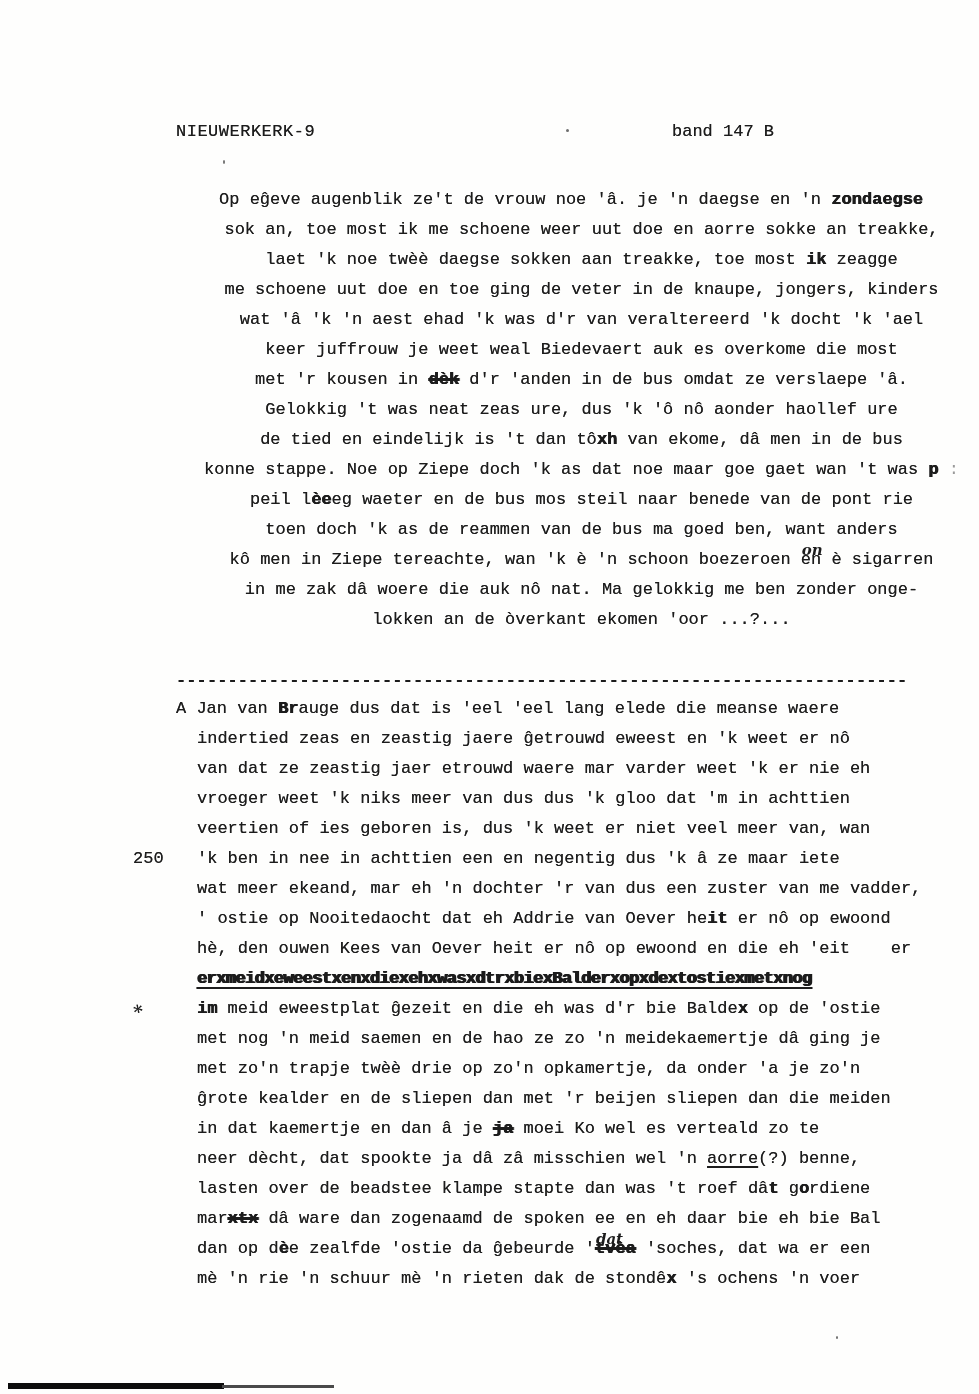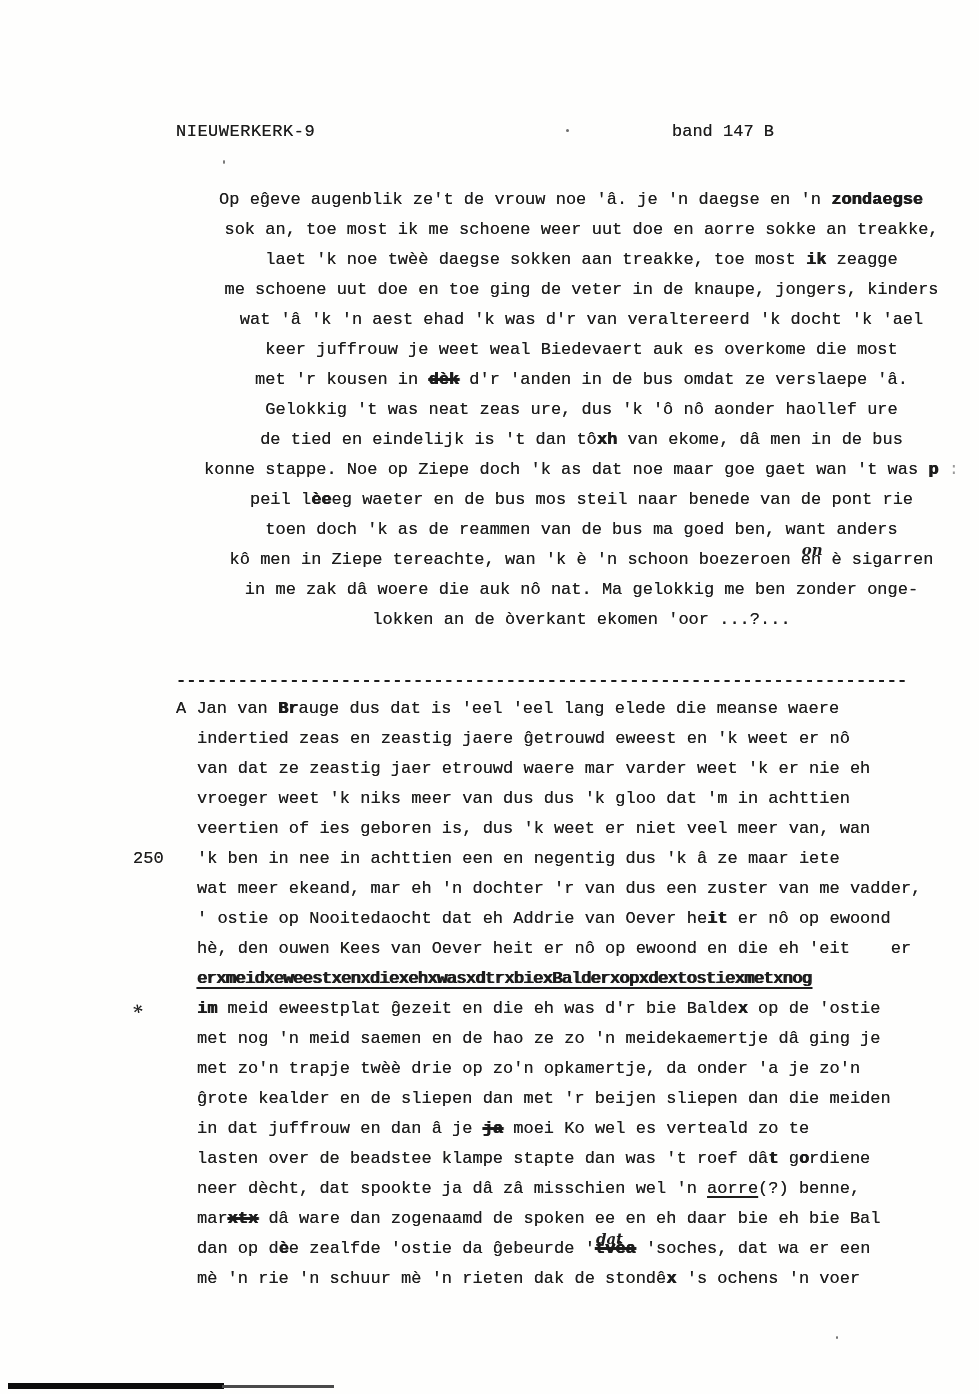--- a/index.html
+++ b/index.html
@@ -16,21 +16,21 @@
   .para { position:absolute; left:176px; width:790px; }
   .para-1 { top:185px;text-align:center; }
   .para-2 { top:694px; }
   .line { position:relative; height:30px; line-height:30px; white-space:pre; padding-left:21px; }
   .line.first { padding-left:0; }
   .seg { text-shadow:0 0 0.4px rgba(20,20,20,0.75); }
   .seg.bold { font-weight:700; text-shadow:0.6px 0 currentColor, 0 0 0.4px rgba(0,0,0,.8); }
   .seg.strike { text-decoration:line-through; text-decoration-thickness:2.5px; }
   .seg.underline { text-decoration:underline; text-decoration-thickness:2px; text-underline-offset:3px; }
   .seg.xline {
-    font-weight:400; letter-spacing:-0.6px;
+    font-weight:700; letter-spacing:-0.6px;
     text-decoration:underline; text-decoration-thickness:2px; text-underline-offset:4px;
     text-shadow:1px 0 currentColor, -0.6px 0 currentColor;
   }
   .seg.faint { color:#9a9a9a; text-shadow:none; }
   .hand { font-family:"DejaVu Serif",serif; font-style:italic; font-weight:700; font-size:15px; }
   .annot-wrap { position:relative; display:inline-block; }
   .above { position:absolute; left:1px; bottom:17px; line-height:1; white-space:nowrap; }
   .margin-mark { position:absolute; left:-42px; top:3px; display:inline-block; transform:rotate(-12deg); font-size:18px; }
   .margin-number { position:absolute; left:133px; top:844px; height:30px; line-height:30px; }
   .separator { position:absolute; left:176px; top:666px; height:30px; line-height:30px; white-space:pre; font-weight:700; letter-spacing:0.1px; }
@@ -78,23 +78,23 @@
       <div class="line"><span class="seg">veertien of ies geboren is, dus 'k weet er niet veel meer van, wan</span></div>
       <div class="line"><span class="seg">'k ben in nee in achttien een en negentig dus 'k â ze maar iete</span></div>
       <div class="line"><span class="seg">wat meer ekeand, mar eh 'n dochter 'r van dus een zuster van me vadder,</span></div>
       <div class="line"><span class="seg">' ostie op Nooitedaocht dat eh Addrie van Oever he</span><span class="seg bold">it</span><span class="seg"> er nô op ewoond</span></div>
       <div class="line"><span class="seg">hè, den ouwen Kees van Oever heit er nô op ewoond en die eh 'eit    er</span></div>
       <div class="line"><span class="seg xline">erxmeidxeweestxenxdiexehxwasxdtrxbiexBalderxopxdextostiexmetxnog</span></div>
       <div class="line"><span class="margin-mark hand">*</span><span class="seg bold">im</span><span class="seg"> meid eweestplat ĝezeit en die eh was d'r bie Balde</span><span class="seg bold">x</span><span class="seg"> op de 'ostie</span></div>
       <div class="line"><span class="seg">met nog 'n meid saemen en de hao ze zo 'n meidekaemertje dâ ging je</span></div>
       <div class="line"><span class="seg">met zo'n trapje twèè drie op zo'n opkamertje, da onder 'a je zo'n</span></div>
       <div class="line"><span class="seg">ĝrote kealder en de sliepen dan met 'r beijen sliepen dan die meiden</span></div>
-      <div class="line"><span class="seg">in dat juffrouw en dan â je </span><span class="seg strike bold">ja</span><span class="seg"> moei Ko wel es verteald zo te</span></div>
+      <div class="line"><span class="seg">in dat kaemertje en dan â je </span><span class="seg strike bold">ja</span><span class="seg"> moei Ko wel es verteald zo te</span></div>
+      <div class="line"><span class="seg">neer dècht, dat spookte ja dâ zâ misschien wel 'n </span><span class="seg underline">aorre</span><span class="seg">(?) benne,</span></div>
       <div class="line"><span class="seg">lasten over de beadstee klampe stapte dan was 't roef dâ</span><span class="seg bold">t</span><span class="seg"> g</span><span class="seg bold">o</span><span class="seg">rdiene</span></div>
-      <div class="line"><span class="seg">neer dècht, dat spookte ja dâ zâ misschien wel 'n </span><span class="seg underline">aorre</span><span class="seg">(?) benne,</span></div>
       <div class="line"><span class="seg">mar</span><span class="seg strike bold">xtx</span><span class="seg"> dâ ware dan zogenaamd de spoken ee en eh daar bie eh bie Bal</span></div>
       <div class="line"><span class="seg">dan op d</span><span class="seg bold">è</span><span class="seg">e zealfde 'ostie da ĝebeurde '</span><span class="annot-wrap"><span class="above hand">dat</span><span class="seg strike bold">tvèa</span></span><span class="seg"> 'soches, dat wa er een</span></div>
       <div class="line"><span class="seg">mè 'n rie 'n schuur mè 'n rieten dak de stondê</span><span class="seg bold">x</span><span class="seg"> 's ochens 'n voer</span></div>
     </div>
 
   <div class="scan-bar"></div>
   <div class="scan-bar2"></div>
   <div class="speck" style="left:566px; top:129px; width:3px; height:3px;"></div>
   <div class="speck" style="left:223px; top:160px; width:2px; height:4px;"></div>
   <div class="speck" style="left:836px; top:1336px; width:2px; height:3px;"></div>

